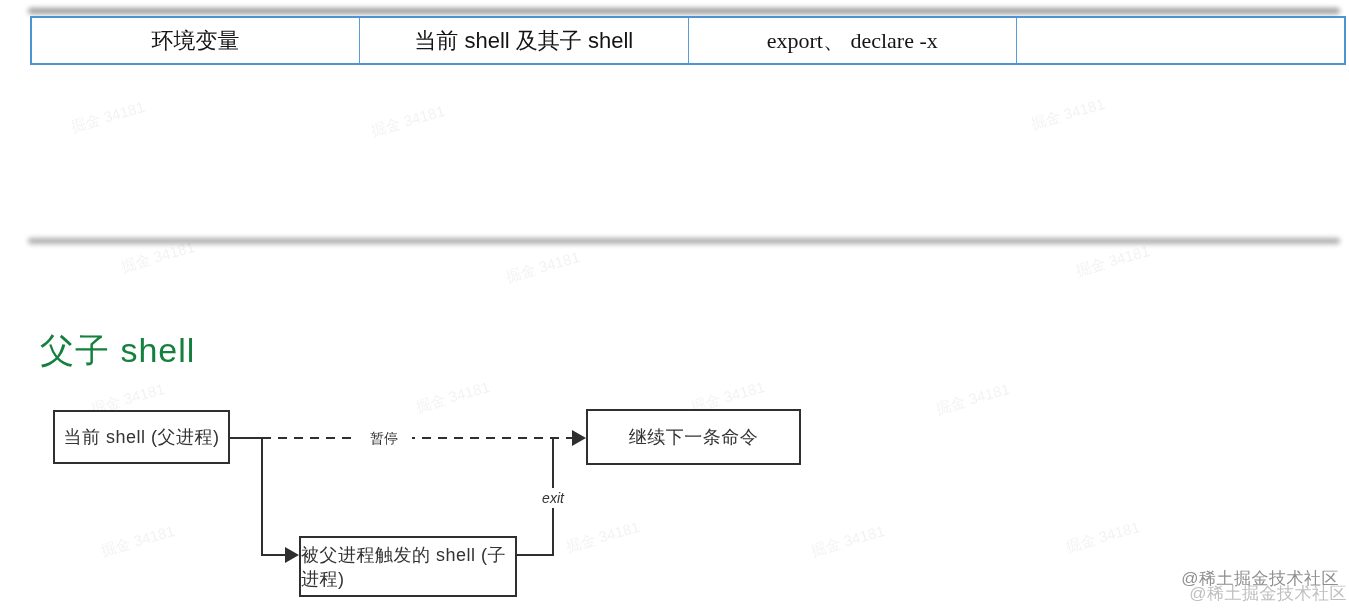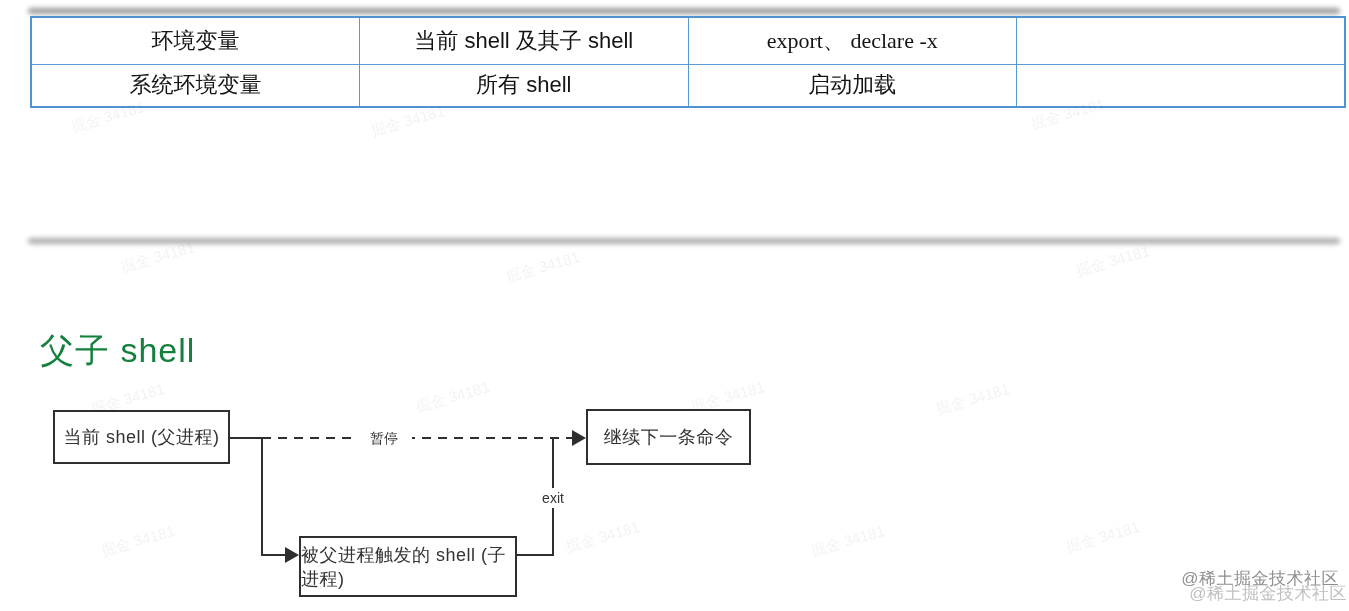--- a/index.html
+++ b/index.html
@@ -41,28 +41,28 @@
   }
 
   
   .connectors { position:absolute; left:0; top:0; width:1349px; height:611px; pointer-events:none; }
   .node {
     position:absolute; background:#fff; border:2px solid #2f2f2f;
     display:flex; align-items:center; justify-content:center;
     font-size:18px; color:#333; letter-spacing:.5px; z-index:2;
   }
   #node-parent { left:53px;  top:410px; width:177px; height:54px; }
-  #node-next   { left:586px; top:409px; width:165px; height:56px; }
+  #node-next   { left:586px; top:409px; width:215px; height:56px; }
   #node-child  { left:299px; top:525px; width:218px; height:61px;margin-top:11px; }
   .edge-label {
     position:absolute; background:#fff; color:#333; font-size:14px;
     text-align:center; line-height:20px; height:20px; z-index:3;
   }
   #label-pause { left:356px; top:428px; width:56px; }
-  #label-exit  { left:531px; top:488px; width:44px; }
+  #label-exit  { left:531px; top:488px; width:44px;font-style:italic; }
 
   
   .wm {
     position:absolute; font-size:15px; color:#000; opacity:.05;
     transform:rotate(-16deg); white-space:nowrap; pointer-events:none;
   }
   .credit {
     position:absolute; font-size:17px; white-space:nowrap; letter-spacing:.5px;
   }
   .credit.l1 { right:10px; top:567px; color:#8f8f8f; }
@@ -75,26 +75,20 @@
 
   <div class="scan-shadow top"></div>
   <div class="scan-shadow bottom"></div>
 
   <table class="vars">
     <tbody>
     <tr class="r2">
       <td>环境变量</td>
       <td>当前 shell 及其子 shell</td>
       <td class="serif">export、 declare -x</td>
-      <td></td>
-    </tr>
-    <tr class="r3">
-      <td>系统环境变量</td>
-      <td>所有 shell</td>
-      <td>启动加载</td>
       <td></td>
     </tr>
   </tbody>
     </table>
 
   <div class="section-heading">父子 shell</div>
 
   <div>
     <svg class="connectors" viewBox="0 0 1349 611" xmlns="http://www.w3.org/2000/svg">
 

